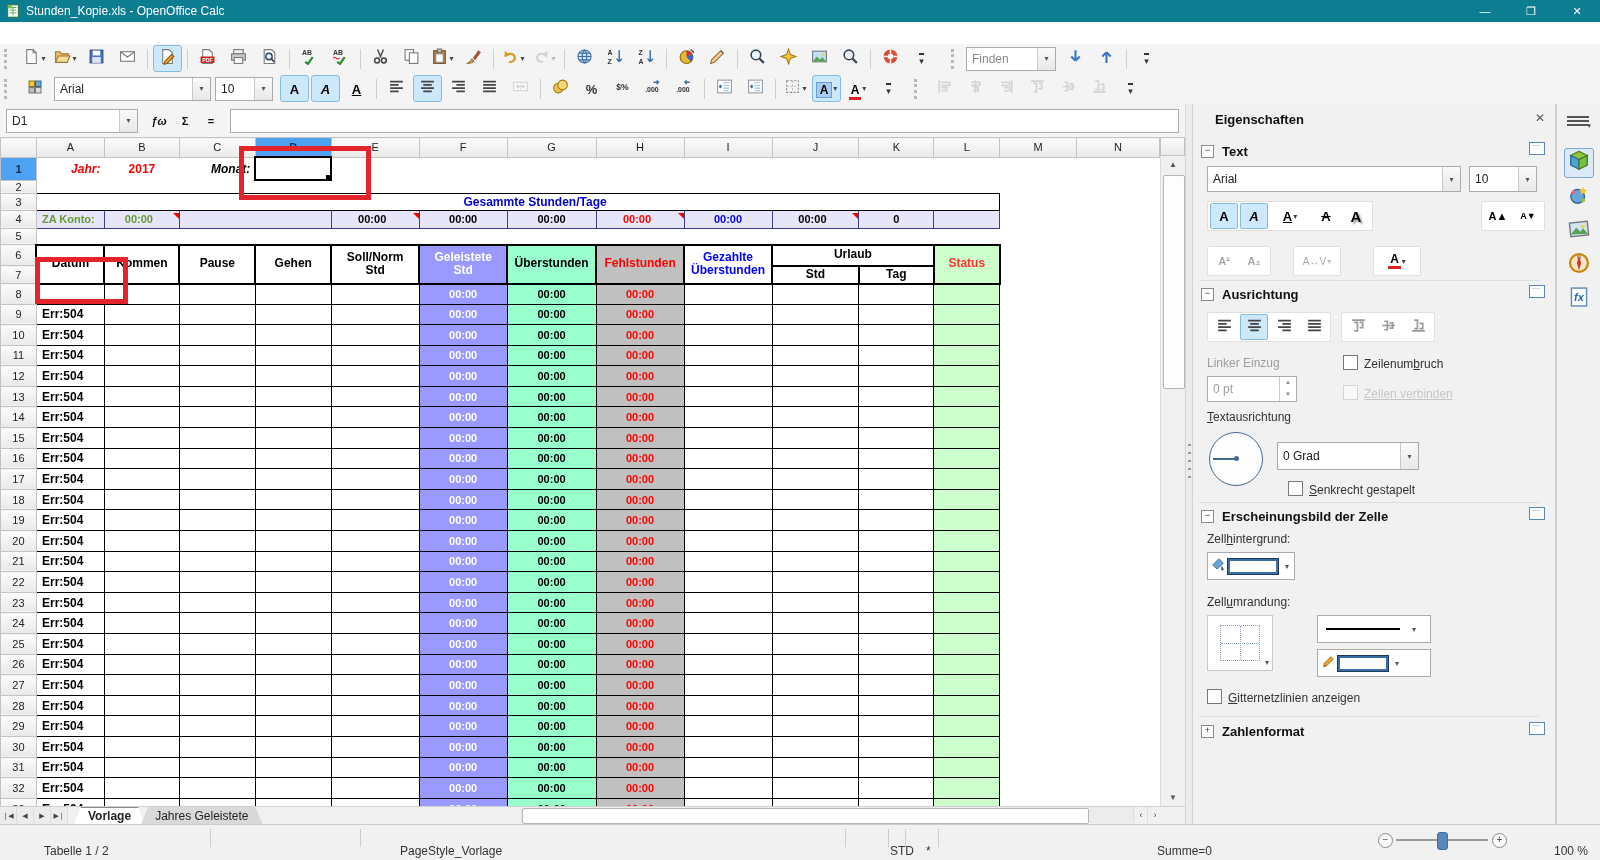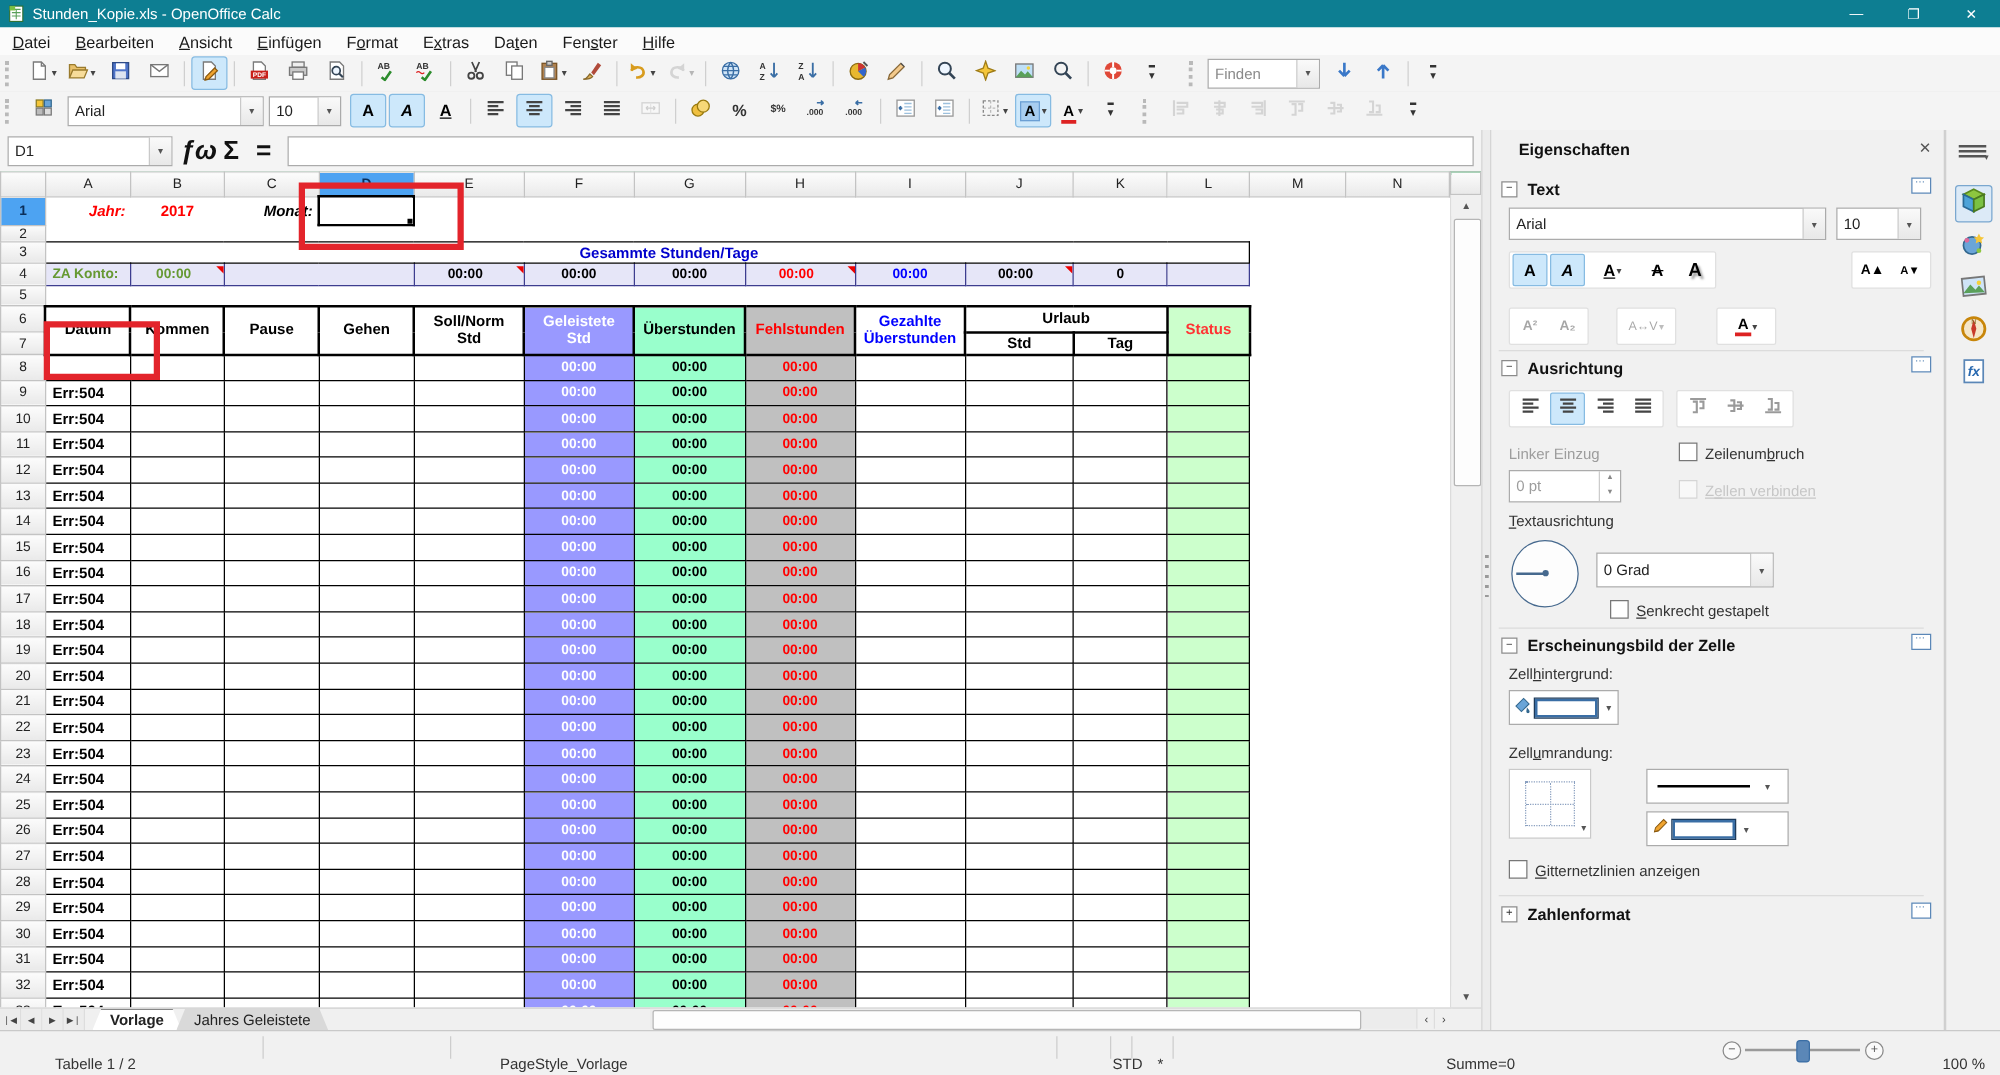--- a/index.html
+++ b/index.html
@@ -29,21 +29,21 @@
   .gS{text-decoration:line-through;font-size:13px;font-weight:bold;}
   .gSh{font-size:15px;font-weight:bold;text-shadow:2px 2px 2px #9a9a9a;}
   .abox{font-weight:bold;font-size:12px;padding:0 3px;background:#a8cdf0;border:1px solid #6b9fd4;}
   .fcol{font-weight:bold;font-size:12px;border-bottom:3px solid #d22;padding:0 2px;line-height:13px;}
   .combo{background:#fff;border:1px solid #ababab;height:22px;display:flex;align-items:center;font-size:12px;color:#222;position:relative;}
   .combo .cval{flex:1;padding-left:5px;overflow:hidden;white-space:nowrap;}
   .combo .cdd{width:17px;height:100%;border-left:1px solid #c9c9c9;background:linear-gradient(#fafafa,#e8e8e8);display:flex;align-items:center;justify-content:center;font-size:8px;color:#555;}
   .muted{color:#8a8a8a;}
   
   .fbar{position:absolute;left:0;top:104px;width:1185px;height:33px;background:#f4f4f4;border-bottom:3px solid #22c55e;display:flex;align-items:center;}
-  .fbtn{width:26px;height:24px;display:flex;align-items:center;justify-content:center;font-size:21px;font-weight:bold;color:#111;}
+  .fbtn{width:26px;height:24px;display:flex;align-items:center;justify-content:center;font-size:11px;font-weight:bold;color:#111;}
   .fline{flex:1;height:22px;background:#fff;border:1px solid #ababab;margin-right:6px;}
   
   #grid-wrap{position:absolute;left:0;top:137px;width:1160px;height:669px;overflow:hidden;background:#fff;}
   .gridtbl{border-collapse:collapse;table-layout:fixed;}
   .gridtbl td{padding:0;overflow:hidden;white-space:nowrap;font-weight:bold;font-size:12px;color:#000;height:inherit;}
   td.ch,td.rh{background:linear-gradient(#fcfcfc,#e9e9e9);border:1px solid #c3c3c3;font-weight:normal;font-size:11px;text-align:center;color:#222;}
   td.ch.sel,td.rh.sel{background:#4da3f2;color:#0b2e59;font-weight:bold;}
   td.x{border:none;background:#fff;}
   td.b{border:1px solid #000;}
   td.band{border:1px solid #000;color:#0000cc;text-align:center;padding-left:34px;font-size:12px;}
@@ -149,31 +149,20 @@
         </svg>
     </span>
     <span>Stunden_Kopie.xls - OpenOffice Calc</span>
     <div class="wbtns">
       <div class="wbtn">—</div>
       <div class="wbtn">❐</div>
       <div class="wbtn">✕</div>
     </div>
   </div>
 
-  <div class="menubar">
-      <span class="menu-item"><u>D</u>atei</span>
-      <span class="menu-item"><u>B</u>earbeiten</span>
-      <span class="menu-item"><u>A</u>nsicht</span>
-      <span class="menu-item"><u>E</u>infügen</span>
-      <span class="menu-item">F<u>o</u>rmat</span>
-      <span class="menu-item">E<u>x</u>tras</span>
-      <span class="menu-item">Da<u>t</u>en</span>
-      <span class="menu-item">Fen<u>s</u>ter</span>
-      <span class="menu-item"><u>H</u>ilfe</span>
-    </div>
 
   <div class="tb tb1">
     <div class="handle"></div>
     <div id="std-buttons" style="display:flex;align-items:center;">
         <div class="tbtn">
           <span><svg width="17" height="17" viewBox="0 0 16 16">
               <path d="M3.5 1.5h6l3 3v10h-9z" fill="#fff" stroke="#7a7a7a"></path>
               <path d="M9.5 1.5v3h3" fill="none" stroke="#7a7a7a"></path>
             </svg></span>
           <span class="dda">▾</span>

